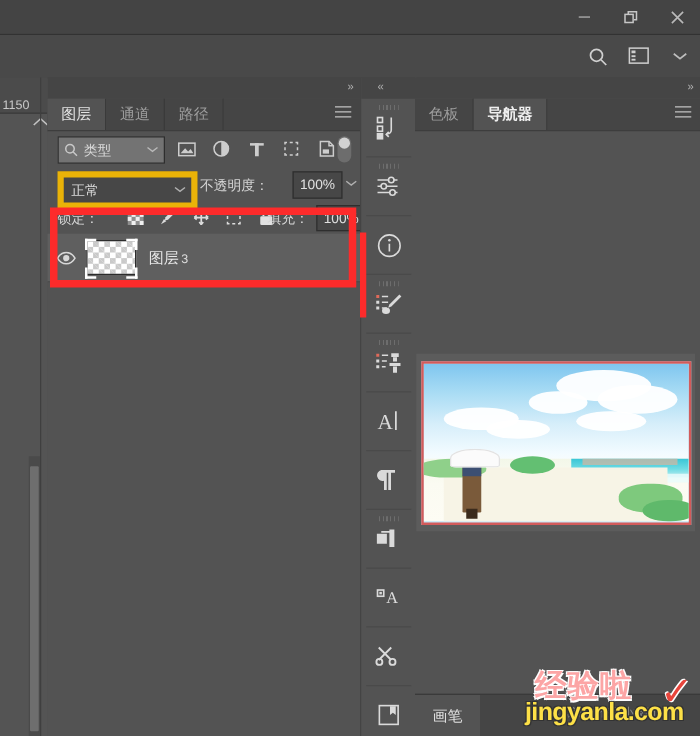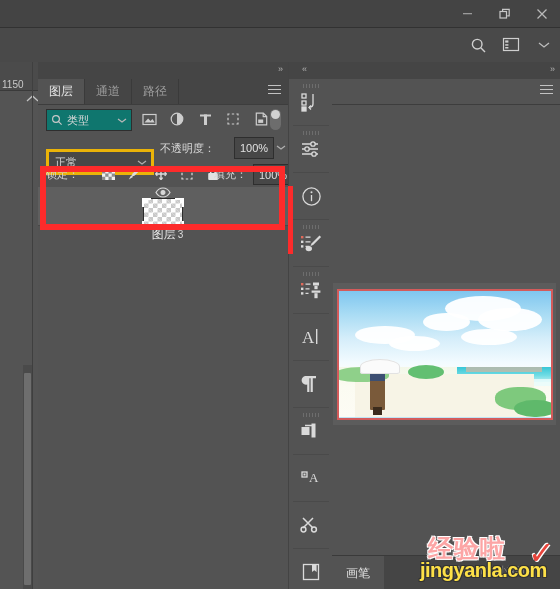--- a/index.html
+++ b/index.html
@@ -40,51 +40,51 @@
   .tab{padding:0 11px;display:flex;align-items:center;font-size:12px;color:#9d9d9d;background:#454545;border-right:1px solid #3a3a3a;}
   .tab.active{background:#535353;color:#e4e4e4;}
   .tab-filler{flex:1;border-right:none;}
   .panelmenu{position:absolute;right:7px;top:23px;width:13px;height:12px;}
   .panelmenu i{display:block;height:1px;background:#c2c2c2;margin-bottom:3px;}
 
   .panelbody{position:absolute;left:0;top:42px;width:250px;height:485px;background:#535353;border-top:1px solid #3d3d3d;}
 
   
   .filterrow{position:absolute;left:0;top:0;width:250px;height:29px;display:flex;align-items:center;}
-  .kindsel{position:absolute;left:8px;top:4px;width:84px;height:20px;background:#0f766e;border:1px solid #2e2e2e;display:flex;align-items:center;}
+  .kindsel{position:absolute;left:8px;top:4px;width:84px;height:20px;background:#737373;border:1px solid #2e2e2e;display:flex;align-items:center;}
   .kindsel .mag{margin-left:4px;color:#c8c8c8;display:flex;}
   .kindsel .lbl{margin-left:4px;font-size:11px;color:#d9d9d9;}
   .kindsel .chev{position:absolute;right:4px;color:#b8b8b8;}
   .ficon{width:22px;height:22px;display:flex;align-items:center;justify-content:center;color:#cdcdcd;}
   .ficons{position:absolute;left:100px;top:3px;display:flex;gap:6px;}
   .powerpill{position:absolute;right:7px;top:4px;width:11px;height:21px;background:#6d6d6d;border-radius:6px;}
   .powerpill b{display:block;width:9px;height:9px;margin:1px auto;background:#d2d2d2;border-radius:50%;}
 
   
   .blendrow{position:absolute;left:0;top:29px;width:250px;height:27px;}
-  .blendsel{position:absolute;left:8px;top:15px;width:102px;height:20px;background:#474747;border:3px solid #eab308;display:flex;align-items:center;}
+  .blendsel{position:absolute;left:8px;top:3px;width:102px;height:20px;background:#474747;border:5px solid #eab308;display:flex;align-items:center;}
   .blendsel .lbl{margin-left:6px;font-size:11px;color:#dadada;}
   .blendsel .chev{position:absolute;right:4px;color:#b0b0b0;}
   .oplabel{position:absolute;left:122px;top:7px;font-size:11px;color:#d6d6d6;}
   .opfield{position:absolute;left:196px;top:3px;width:38px;height:20px;background:#474747;border:1px solid #2e2e2e;display:flex;align-items:center;justify-content:center;font-size:11px;color:#e0e0e0;}
   .opchev{position:absolute;left:238px;top:7px;color:#b0b0b0;}
 
   
   .lockrow{position:absolute;left:0;top:56px;width:250px;height:26px;}
   .locklabel{position:absolute;left:8px;top:6px;font-size:11px;color:#d6d6d6;}
   .lockicons{position:absolute;left:62px;top:4px;display:flex;gap:9px;}
   .lockicons .li{width:17px;height:17px;display:flex;align-items:center;justify-content:center;color:#dcdcdc;}
   .filllabel{position:absolute;left:176px;top:6px;font-size:11px;color:#d6d6d6;}
   .fillfield{position:absolute;left:215px;top:3px;width:38px;height:19px;background:#474747;border:1px solid #2e2e2e;display:flex;align-items:center;justify-content:center;font-size:11px;color:#e0e0e0;}
   .fillchev{position:absolute;left:258px;top:6px;color:#b0b0b0;}
 
   
   .layerlist{position:absolute;left:0;top:82px;width:250px;}
   .layerrow{position:relative;height:38px;border-bottom:1px solid #484848;display:flex;align-items:center;background:#535353;}
-  .layerrow.selected{background:#5f5f5f;flex-direction:column;}
+  .layerrow.selected{background:#5f5f5f;}
   .eye{width:30px;height:38px;display:flex;align-items:center;justify-content:center;color:#d8d8d8;}
   .thumbwrap{position:relative;width:42px;height:30px;display:flex;align-items:center;justify-content:center;}
   .thumb{width:40px;height:28px;border:1px solid #2b2b2b;box-sizing:border-box;background:#fff;overflow:hidden;position:relative;}
   .thumb.checker{
     background-image:
       linear-gradient(45deg,#c9c9c9 25%,transparent 25%,transparent 75%,#c9c9c9 75%),
       linear-gradient(45deg,#c9c9c9 25%,transparent 25%,transparent 75%,#c9c9c9 75%);
     background-size:9px 9px;background-position:0 0,4.5px 4.5px;background-color:#ffffff;
   }
   .selbox{position:absolute;left:0;top:0;width:42px;height:32px;pointer-events:none;}
@@ -527,20 +527,28 @@
 
     </div>
   </div>
   <div class="redstrip"></div>
 
   <div class="navpanel">
     <div class="nav-top">
       <div class="nav-collapse">»</div>
     </div>
 
+    <div class="navtabs">
+      <div class="navtab">
+          <span>色板</span>
+        </div>
+      <div class="navtab active">
+          <span>导航器</span>
+        </div>
+    </div>
     <div class="navmenu">
         <i></i>
         <i></i>
         <i></i>
       </div>
 
     <div class="navbody">
 
       <div class="navpreview">
         <div class="navimgframe">

